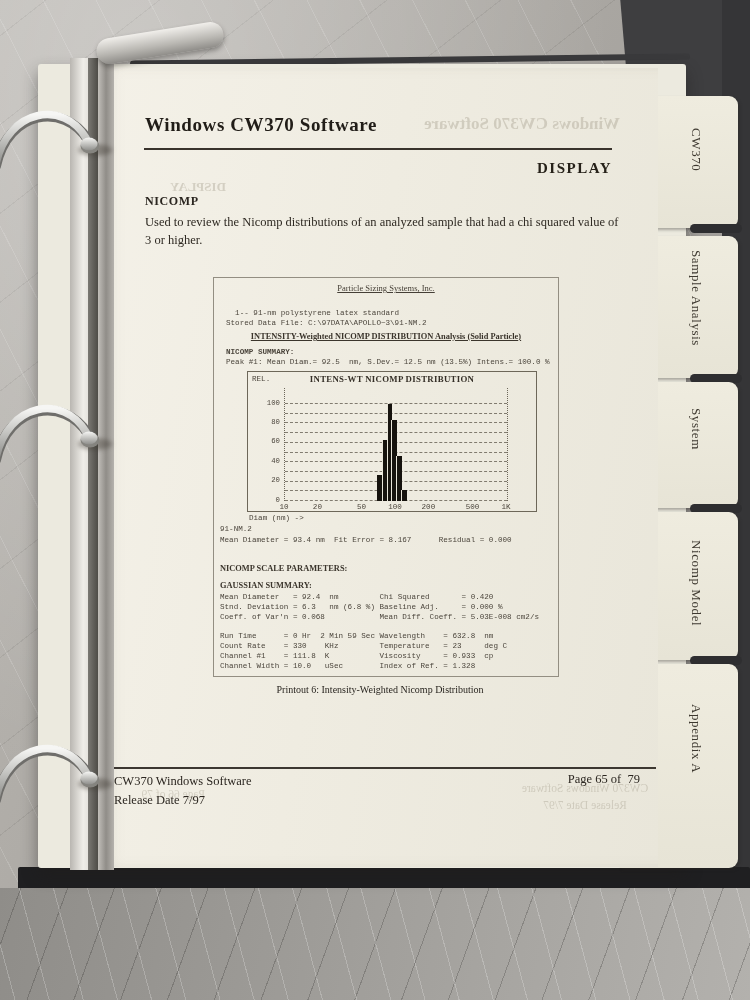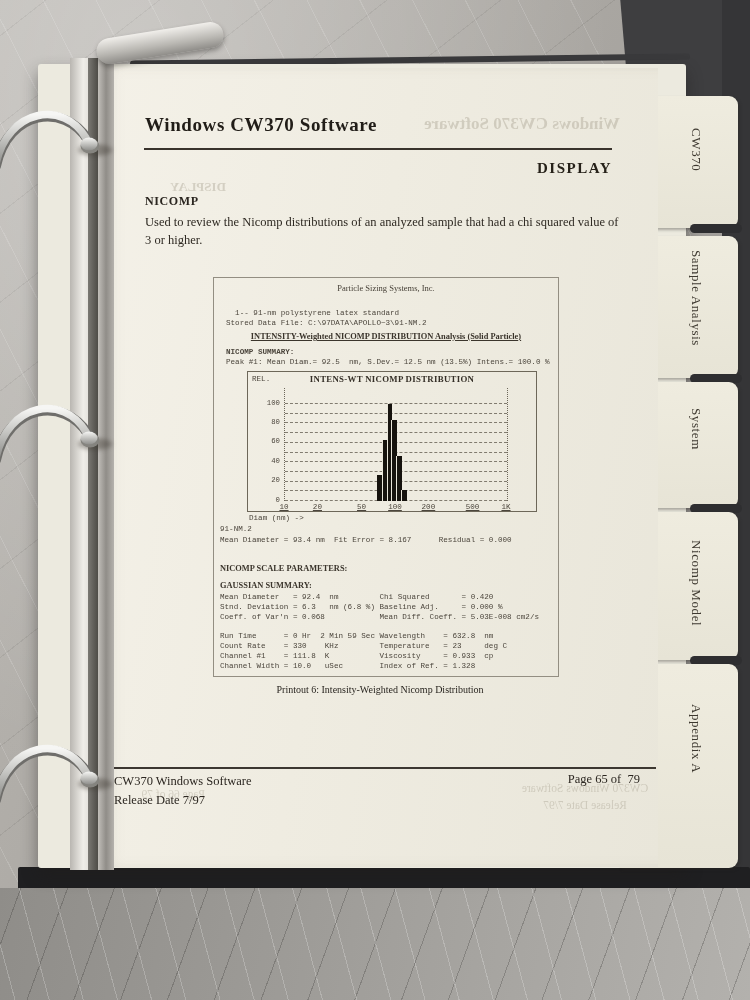--- a/index.html
+++ b/index.html
@@ -49,34 +49,34 @@
   .serif{font-family:"Liberation Serif","DejaVu Serif",serif;color:#2b2620;}
   .mono{font-family:"Liberation Mono","DejaVu Sans Mono",monospace;color:#4c463d;white-space:pre;}
   .m8{font-size:7.6px;line-height:9.8px;}
   .page-title{left:145px;top:114px;font-size:19px;font-weight:bold;letter-spacing:.6px;color:#211d18;}
   .title-rule{left:144px;top:148px;width:468px;height:2px;background:#39332c;}
   .display-label{left:420px;top:160px;width:192px;text-align:right;font-size:15px;font-weight:bold;
     letter-spacing:1.5px;color:#262119;}
   .nicomp-heading{left:145px;top:194px;font-size:12px;font-weight:bold;letter-spacing:.6px;color:#2b2620;}
   .intro{left:145px;top:214px;width:480px;font-size:12.5px;line-height:1.4;color:#2e2922;}
   .printout{left:213px;top:277px;width:344px;height:398px;border:1px solid #938e82;}
-  .po-center{position:absolute;left:0;width:100%;text-align:center;}
+  .po-center{position:absolute;left:0;width:100%;text-align:center;text-decoration:underline;}
   .po-company{font-size:8.5px;color:#453f36;}
   .po-analysis{font-size:8.4px;font-weight:bold;text-decoration:underline;color:#3b352c;}
   .chart-box{position:absolute;left:33px;top:93px;width:288px;height:139px;border:1px solid #6d6759;}
   .cb-title{position:absolute;left:0;top:2px;width:100%;text-align:center;font-size:8.8px;
     font-weight:bold;letter-spacing:.3px;color:#352f27;}
   .plot{position:absolute;left:36px;top:16px;width:222px;height:113px;
     border-left:1px dotted #6d675a;border-right:1px dotted #6d675a;}
   .gridline{position:absolute;left:0;width:100%;height:0;border-top:1px dashed rgba(92,86,74,.75);}
   .bar{position:absolute;background:#16130e;}
   .ytick{position:absolute;left:6px;width:26px;text-align:right;
     font-family:"Liberation Mono","DejaVu Sans Mono",monospace;font-size:7.3px;color:#4c463d;}
   .xtick{position:absolute;width:30px;text-align:center;top:131px;
-    font-family:"Liberation Mono","DejaVu Sans Mono",monospace;font-size:7.6px;color:#4c463d;text-decoration:underline;}
+    font-family:"Liberation Mono","DejaVu Sans Mono",monospace;font-size:7.6px;color:#4c463d;}
   .caption{left:150px;top:684px;width:460px;text-align:center;font-size:10px;color:#231f1a;}
   .footer-rule{left:114px;top:767px;width:542px;height:1.5px;background:#3c3731;}
   .footer-left{left:114px;top:772px;font-size:12.5px;line-height:1.5;color:#2b2620;}
   .footer-right{left:460px;top:772px;width:180px;text-align:right;font-size:12.5px;color:#2b2620;white-space:pre;}
   .ghost{position:absolute;color:#8e8673;opacity:.30;transform:scaleX(-1);filter:blur(.4px);}
 </style>
 </head>
 <body>
 
 <div class="photo">

